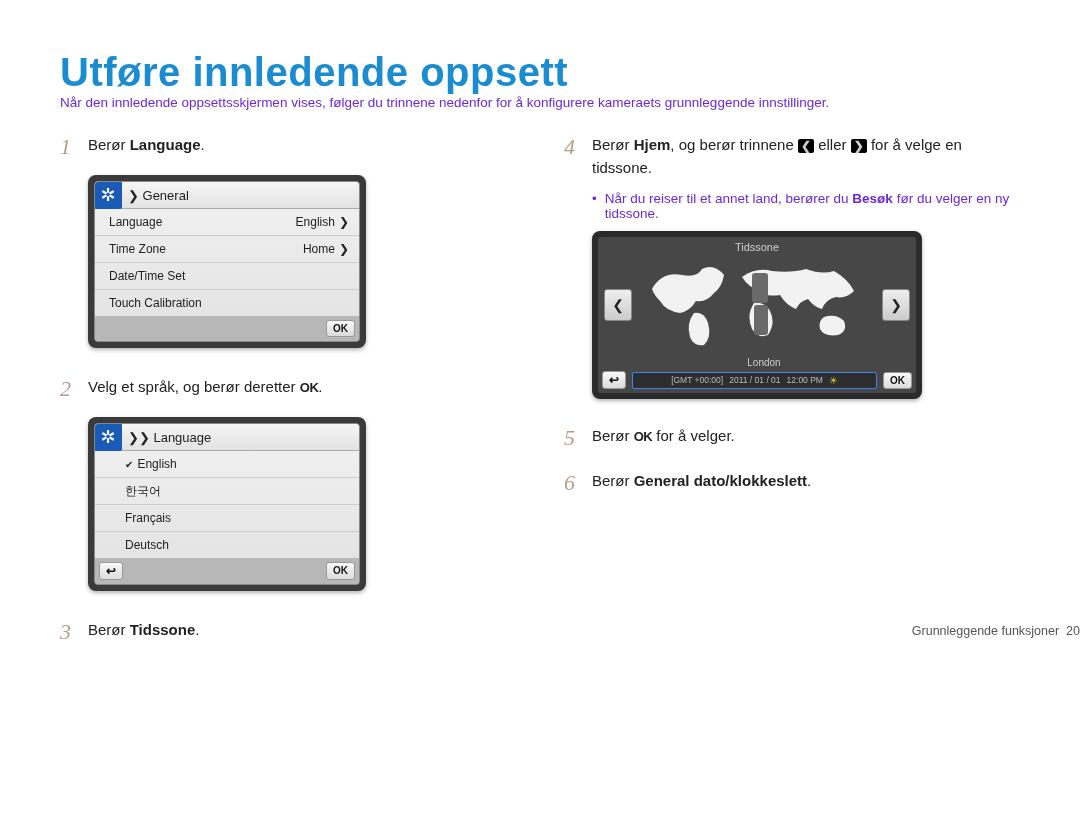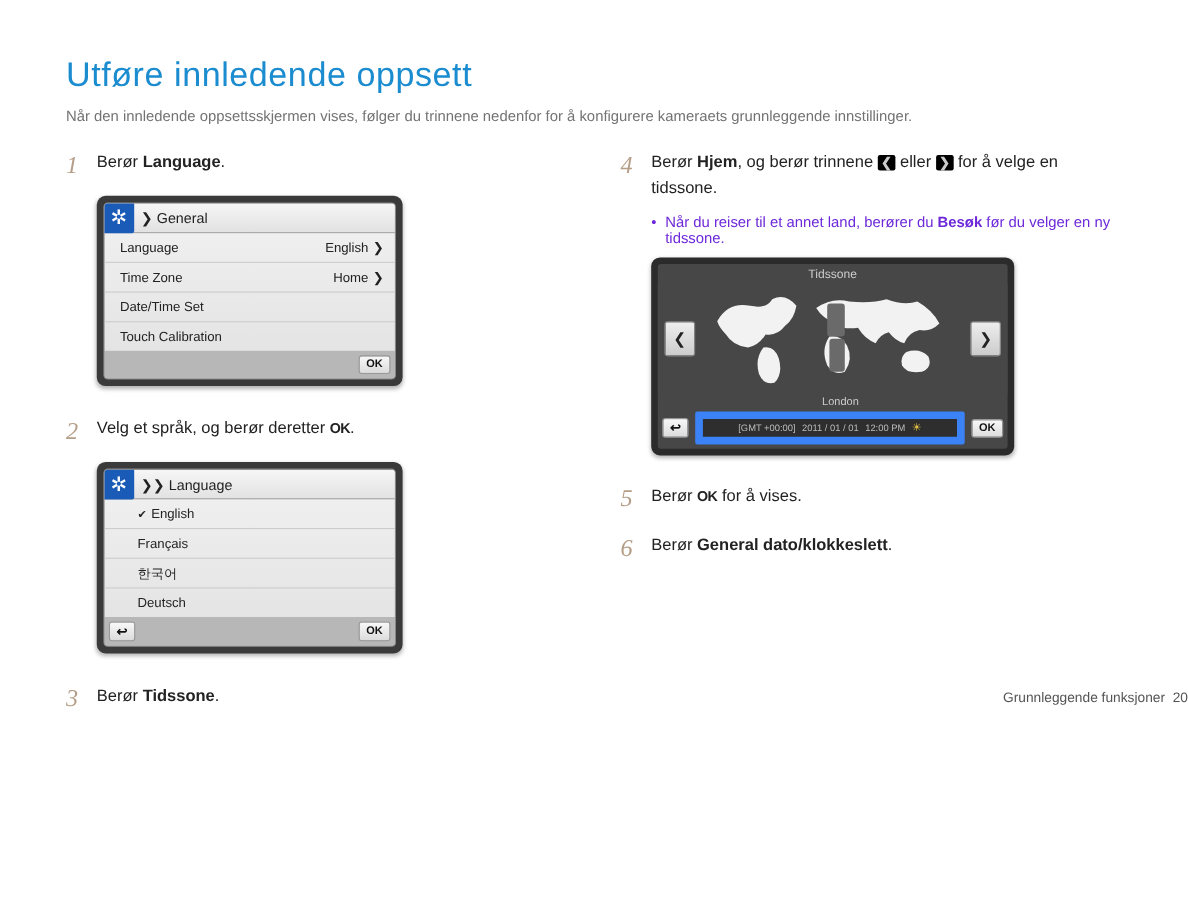--- a/index.html
+++ b/index.html
@@ -10,29 +10,29 @@
     background: #ffffff;
     font-family: Arial, Helvetica, sans-serif;
     color: #222;
   }
   .page {
     position: relative;
     padding: 50px 60px 0 60px;
     box-sizing: border-box;
   }
   .title {
-    font-size: 31px;
+    font-size: 40px;
     color: #1a8ccf;
-    font-weight: 400;
+    font-weight: 700;
     letter-spacing: 0.5px;
-    margin: 0 0 12px 0;
+    margin: 0 0 0 0;
   }
   .intro {
     font-size: 13.5px;
-    color: #737373;
+    color: #6d28d9;
     margin: 0 0 20px 0;
   }
   .cols {
     display: flex;
     gap: 48px;
   }
   .col { flex: 1; }
   .step {
     display: flex;
     gap: 10px;
@@ -173,21 +173,21 @@
     align-items: center;
     justify-content: space-between;
     padding: 3px 4px 4px 4px;
     gap: 6px;
   }
   .tz-info {
     flex: 1;
     background: #2e2e2e;
     color: #bbb;
     font-size: 8.5px;
-    border: 7px solid #3b82f6;
+    border: 1px solid #3b82f6;
     border-radius: 2px;
     padding: 2px 4px;
     display: flex;
     justify-content: center;
     gap: 6px;
     align-items: center;
   }
   .sun { color: #e0c040; font-size: 10px; }
 
   .ok-inline {
@@ -288,25 +288,25 @@
             <div class="gear-badge">✲</div>
             <span class="chevr">❯❯</span>&nbsp;
             <span>Language</span>
           </div>
           <div class="list">
             <div class="row">
               <span><span class="check">✔</span><span>English</span></span>
                 <span></span>
             </div>
             <div class="row">
+              <span>한국어</span>
+                <span></span>
+            </div>
+            <div class="row">
               <span>Français</span>
-                <span></span>
-            </div>
-            <div class="row">
-              <span>한국어</span>
                 <span></span>
             </div>
             <div class="row">
               <span>Deutsch</span>
                 <span></span>
             </div>
           </div>
           <div class="ok-row">
             <div class="back-btn">↩</div>
             <div class="ok-btn">OK</div>
@@ -367,21 +367,21 @@
               <span class="sun">☀</span>
             </div>
             <div class="ok-btn">OK</div>
           </div>
         </div>
       </div>
 
       <div class="step">
         <div class="step-num">5</div>
         <div class="step-body">
-          <span>Berør </span><span class="ok-inline">OK</span><span> for å vises.</span>
+          <span>Berør </span><span class="ok-inline">OK</span><span> for å velger.</span>
         </div>
       </div>
 
       <div class="step">
         <div class="step-num">6</div>
         <div class="step-body">
           <span>Berør </span><b>General dato/klokkeslett</b><span>.</span>
         </div>
       </div>
     </div>

